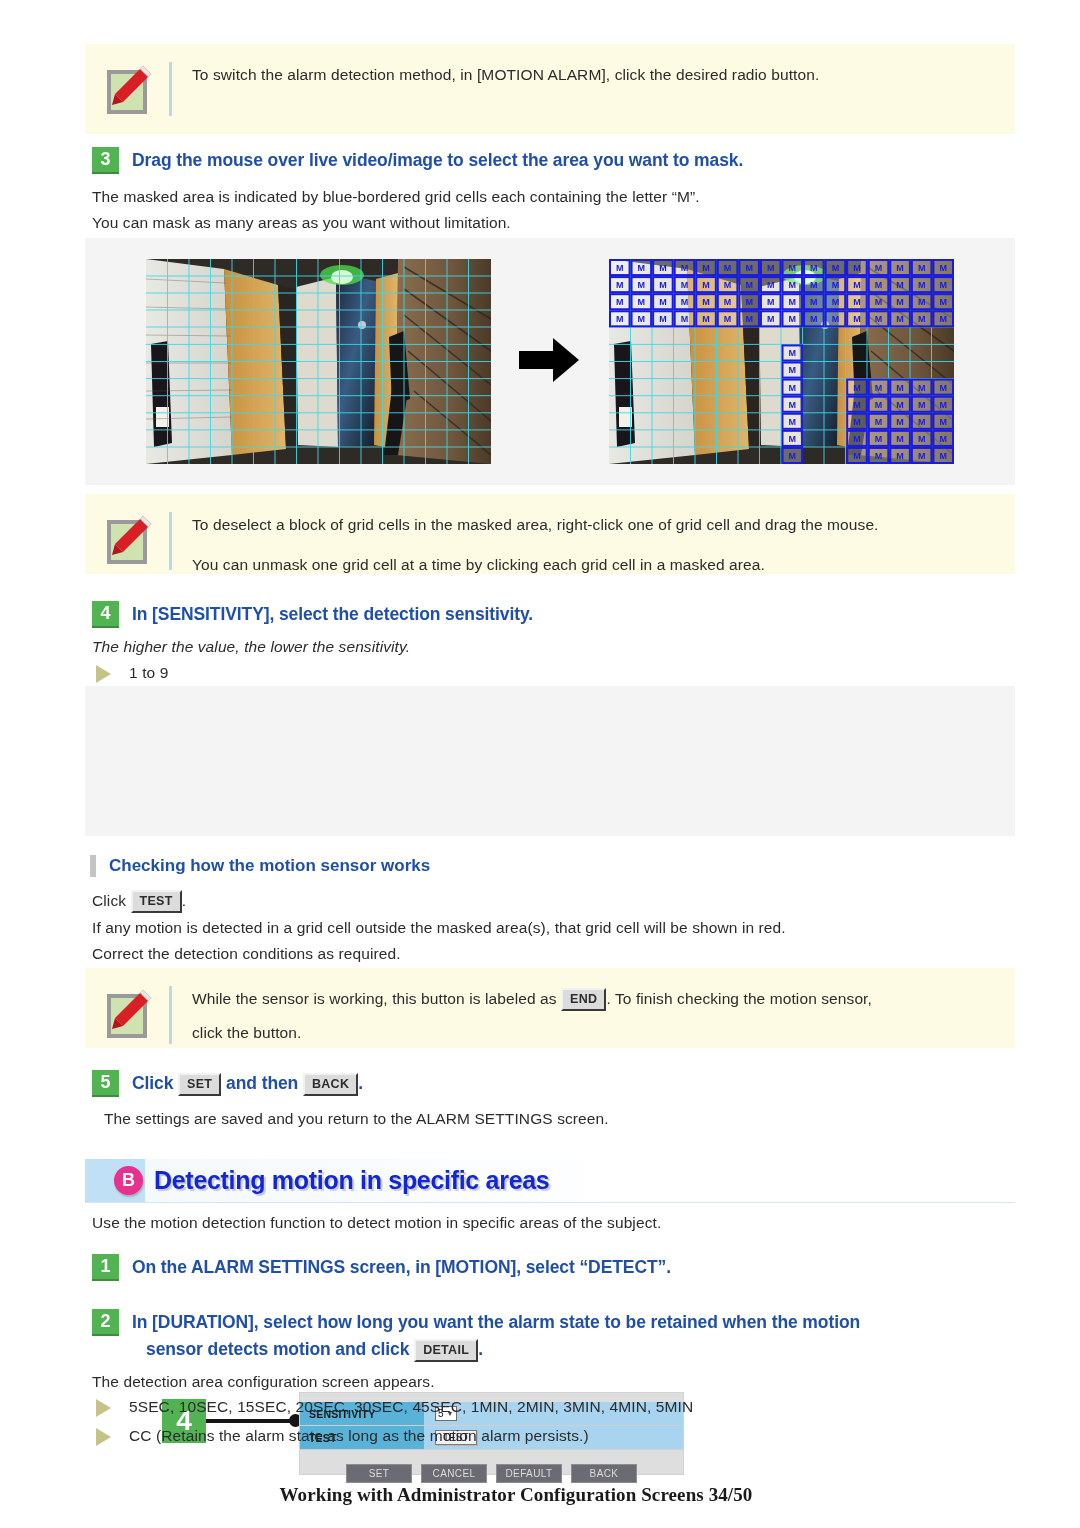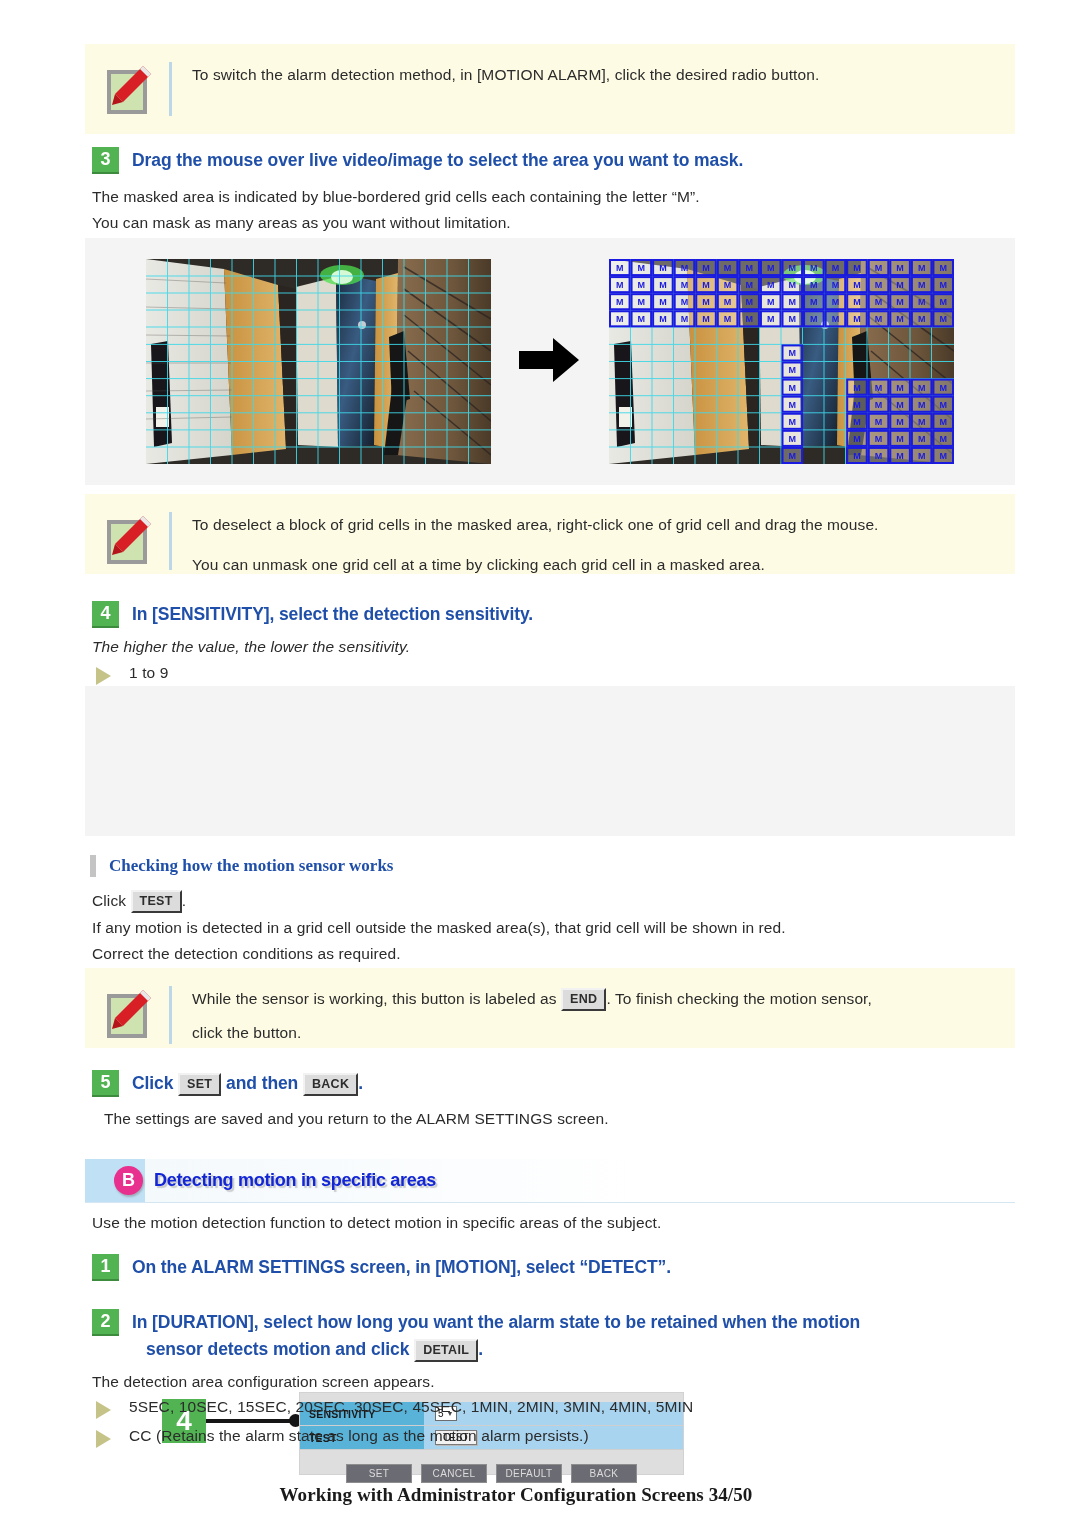--- a/index.html
+++ b/index.html
@@ -81,54 +81,54 @@
     border:2px outset #f2f2f2;
     border-right-color:#8d8d8d;
     border-bottom-color:#8d8d8d;
     padding:1px 7px 2px 7px;
     line-height:16px;
     vertical-align:1px;
     letter-spacing:.3px;
   }
 
   
-  .bullet-row { display:flex; align-items:center; }
+  .bullet-row { display:flex; align-items:flex-start; }
   .tri {
     width:0; height:0;
     border-left:15px solid #c6c389;
     border-top:9px solid transparent;
     border-bottom:9px solid transparent;
     margin:5px 18px 0 0;
     min-width:15px;
   }
 
   
   .sub-head { display:flex; align-items:center; }
   .sub-bar { width:6px; height:22px; background:#c4c4c4; margin-right:13px; }
-  .sub-head-text { color:#1f4fa8; font-weight:bold; font-size:17px;font-family:Liberation Serif, serif; }
+  .sub-head-text { color:#1f4fa8; font-weight:bold; font-size:17px; }
 
   
   .banner {
     position:relative; height:44px;
     display:flex; align-items:center;
     background:linear-gradient(to right,#bfe0f5 0px,#bfe0f5 60px,#f4f9fc 60px,#ffffff 560px,#ffffff 100%);
     border-bottom:1px solid #d4e6f2;
   }
   .banner-b {
     width:29px; height:29px; border-radius:50%;
     background:#e8308f;
     color:#fff; font-weight:bold; font-size:18px;
     display:flex; align-items:center; justify-content:center;
     margin-left:29px; margin-right:11px;
     box-shadow:1px 2px 2px rgba(120,120,120,.45);
   }
   .banner-text {
     color:#1226d6;
     font-weight:bold;
-    font-size:18px;
+    font-size:25px;
     letter-spacing:-.3px;
     text-shadow:2px 2px 1px rgba(170,170,170,.6);
   }
 
   
   .fig-band {
     background:#f4f4f4;
     display:flex; align-items:center; justify-content:center;
   }
   .cam { position:relative; background:#1b1b1b; }

